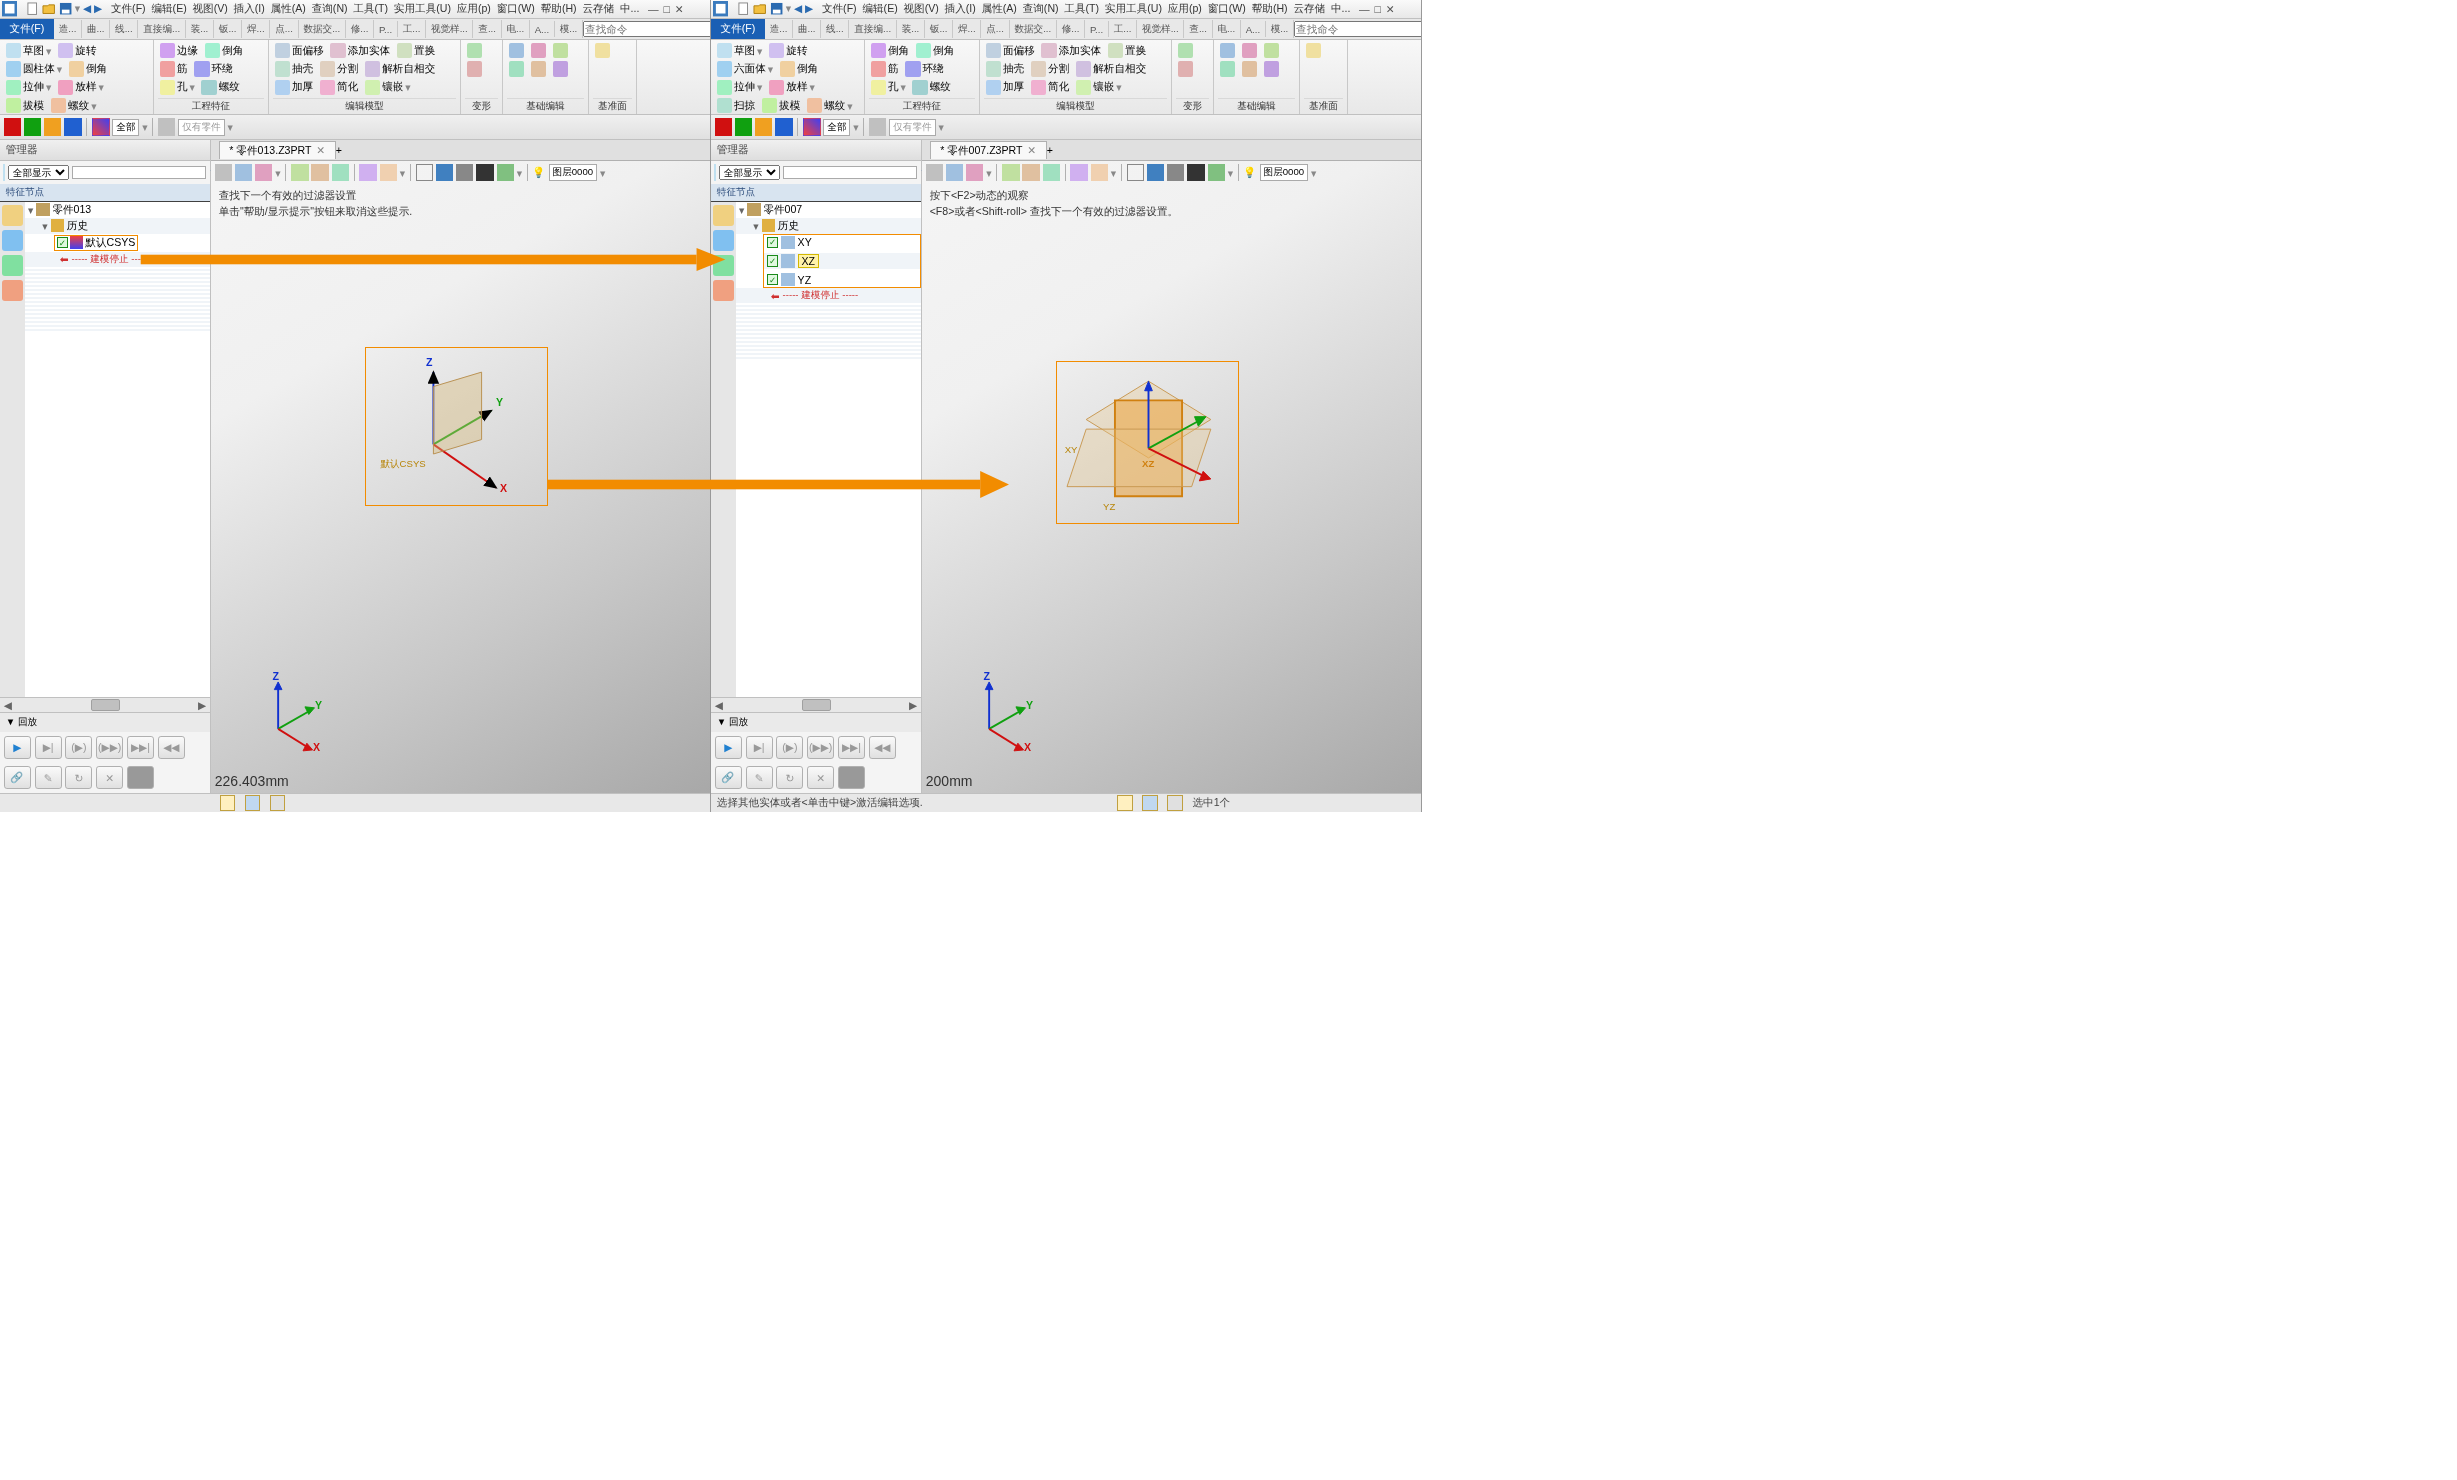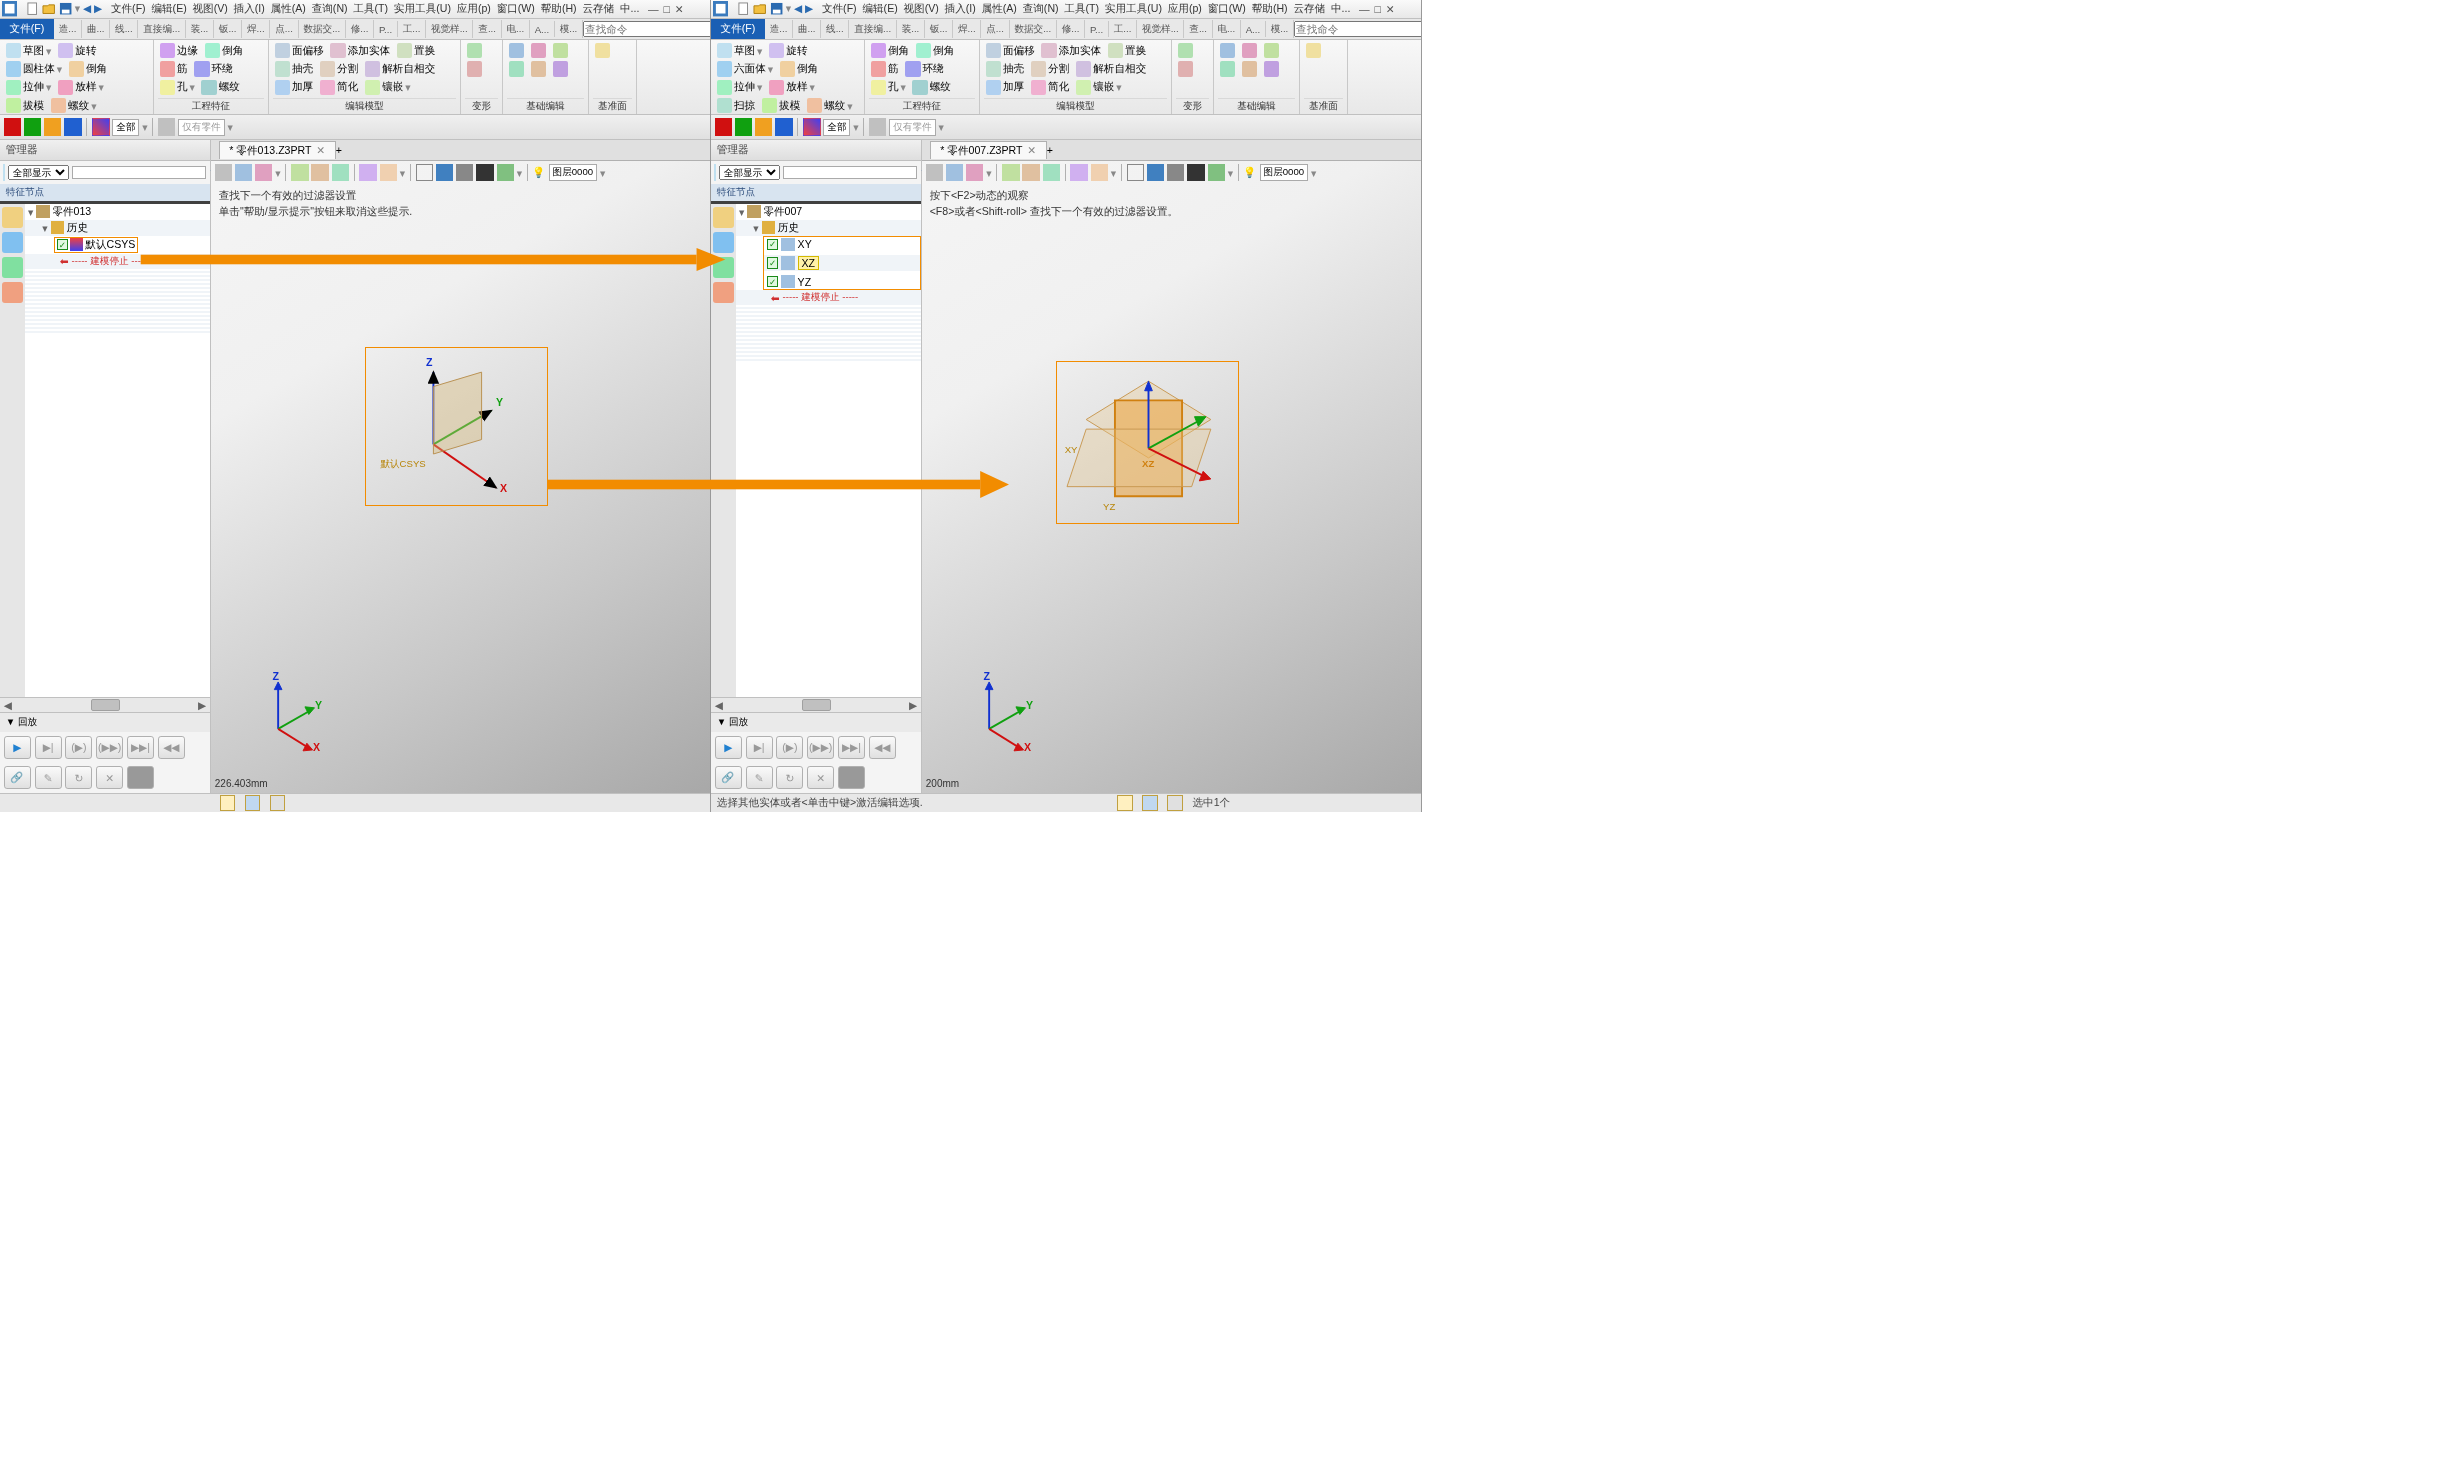--- a/index.html
+++ b/index.html
@@ -24,21 +24,21 @@
 .toolbar2{height:25px;background:linear-gradient(#f0f0f0,#e0e0e0);border-bottom:1px solid #c0c0c0;display:flex;align-items:center;gap:2.9px;padding:0 3.8px;overflow:hidden;}
 .t2icon{width:17.3px;height:17.3px;border:1px solid transparent;}
 .t2sep{width:1px;height:17.3px;background:#b0b0b0;margin:0 1.9px;}
 .t2combo{border:1px solid #aaa;background:#fff;padding:1px 2.9px;font-size:9.6px;}
 .main-area{flex:1;display:flex;overflow:hidden;}
 .mgr-panel{width:211px;background:#f4f4f4;border-right:1px solid #c0c0c0;display:flex;flex-direction:column;}
 .mgr-header{background:linear-gradient(#f0f0f0,#dedede);padding:2.9px 5.8px;border-bottom:1px solid #c0c0c0;color:#444;}
 .mgr-filter{display:flex;padding:2.9px;gap:2.9px;align-items:center;}
 .mgr-filter select{flex:1;font-size:9.6px;}
 .mgr-filter input{flex:1;border:1px solid #aaa;font-size:9.6px;}
-.section-hdr{background:#d8e4f0;padding:1.9px 5.8px;font-size:9.6px;color:#2a4a7a;border-bottom:3px solid #404040;}
+.section-hdr{background:#d8e4f0;padding:1.9px 5.8px;font-size:9.6px;color:#2a4a7a;border-bottom:1px solid #404040;}
 .sidebtns{width:25px;display:flex;flex-direction:column;gap:3.8px;padding:3.8px 1.9px;background:#e6e6e6;}
 .sidebtn{width:21px;height:21px;border:1px solid transparent;border-radius:2.9px;}
 .tree-area{flex:1;background:#fff;overflow:auto;}
 .tree-row{display:flex;align-items:center;padding:1px 2.9px;gap:2.9px;white-space:nowrap;}
 .tree-row.stripe{background:#f0f4f8;}
 .tree-indent{display:inline-block;}
 .tree-chk{width:11.5px;height:11.5px;border:1px solid #1a8a1a;background:#e0f8e0;display:inline-flex;align-items:center;justify-content:center;font-size:8.6px;color:#1a8a1a;}
 .tree-icon{width:13.4px;height:13.4px;}
 .hl-orange{border:1.9px solid #f28c00;padding:0 1.9px;}
 .hl-yellow{background:#fff2a8;border:1px solid #d4b800;padding:0 2.9px;}
@@ -51,21 +51,21 @@
 .vp-tabs{position:absolute;top:0;left:0;right:0;height:21px;background:#e0e0e0;display:flex;align-items:center;border-bottom:1px solid #b0b0b0;}
 .vp-tab{background:#f8f8f8;border:1px solid #b0b0b0;border-bottom:none;padding:1.9px 9.6px;margin-left:7.7px;font-size:9.6px;display:flex;gap:4.8px;}
 .vp-tab .x{color:#888;}
 .vp-toolbar{position:absolute;top:21px;left:0;right:0;height:23px;display:flex;align-items:center;padding:0 3.8px;gap:2.9px;}
 .vp-ticon{width:17.3px;height:17.3px;}
 .hint-text{position:absolute;top:48px;left:7.7px;font-size:10.6px;color:#333;line-height:1.5;}
 .csys-box{position:absolute;border:1.9px solid #f28c00;}
 .axis-label{position:absolute;font-size:10.6px;font-weight:bold;}
 .datum-label{position:absolute;font-size:9.6px;color:#b8860b;}
 .triad{position:absolute;bottom:38px;left:48px;}
-.coord-text{position:absolute;bottom:3.8px;left:3.8px;color:#333;font-size:10px;}
+.coord-text{position:absolute;bottom:3.8px;left:3.8px;color:#333;font-size:14px;}
 .statusbar{height:19px;background:#e8e8e8;border-top:1px solid #c0c0c0;display:flex;align-items:center;padding:0 5.8px;gap:9.6px;font-size:9.6px;color:#444;}
 .statusbar .sbicon{width:15.4px;height:15.4px;border:1px solid #c0a040;background:#fff0c0;}
 .big-arrow{position:absolute;z-index:100;}
 .scrollbar-h{height:15.4px;background:#e8e8e8;border-top:1px solid #c0c0c0;display:flex;align-items:center;}
 .scroll-thumb{height:11.5px;background:#c0c0c0;border:1px solid #a0a0a0;border-radius:1.9px;margin:0 auto;width:29px;}
 svg .ax-x{stroke:#d01010;fill:#d01010;}
 svg .ax-y{stroke:#10a010;fill:#10a010;}
 svg .ax-z{stroke:#1030d0;fill:#1030d0;}
 </style>
 </head>

